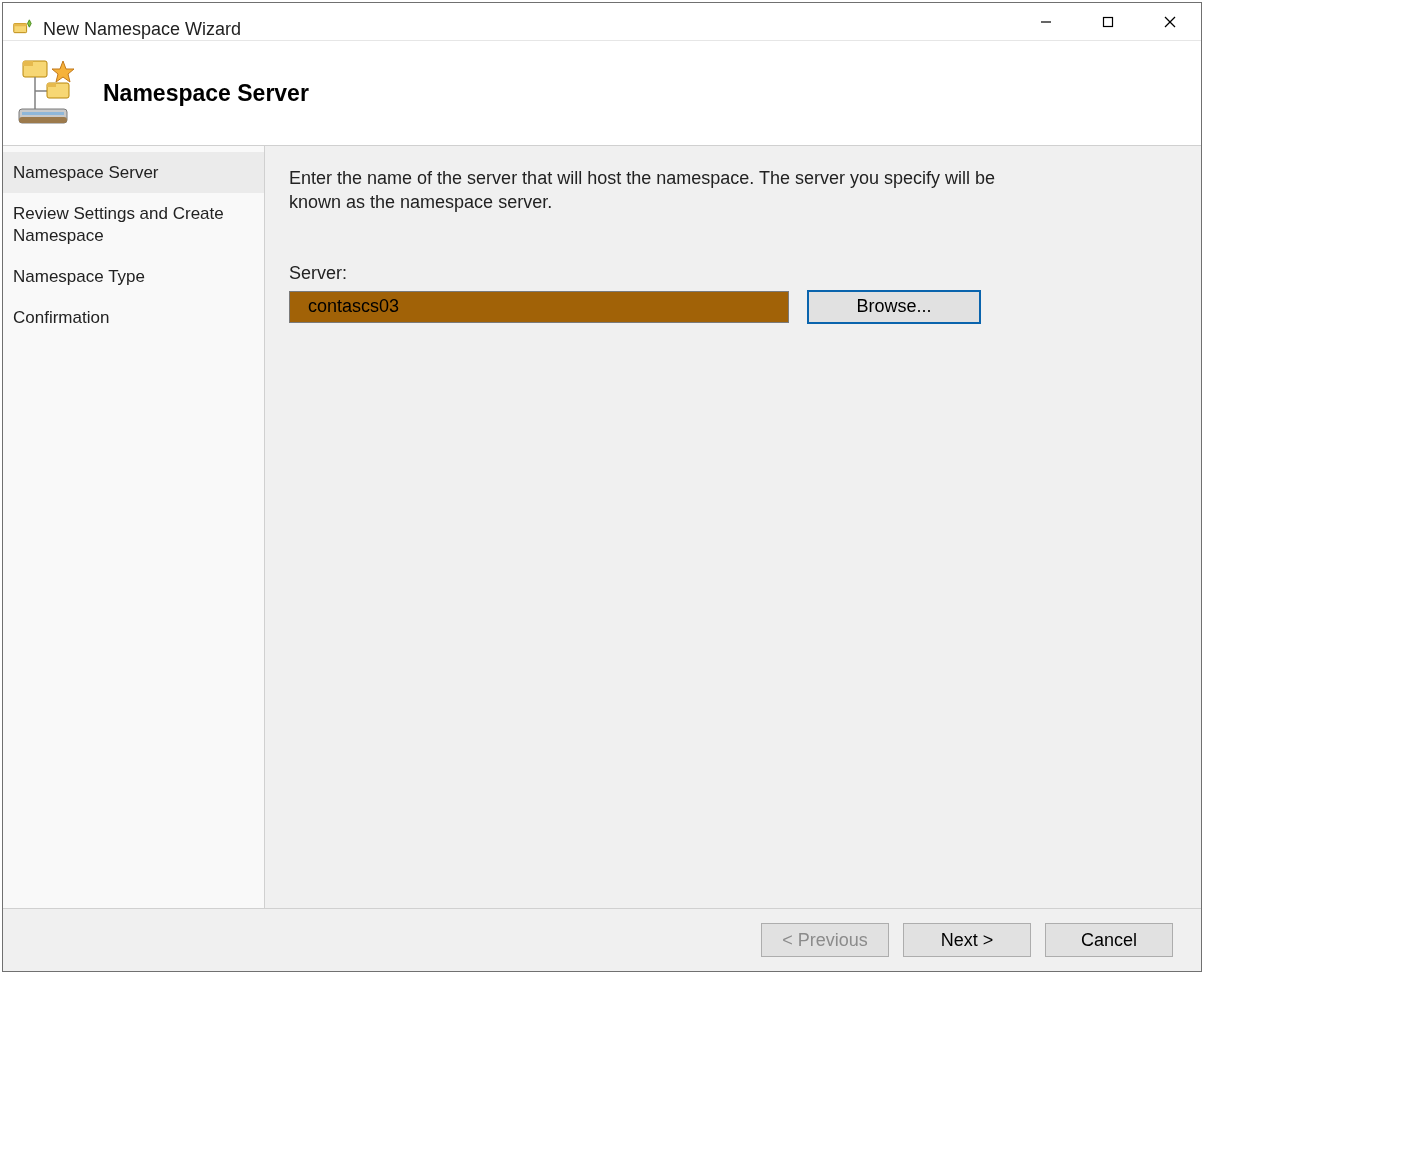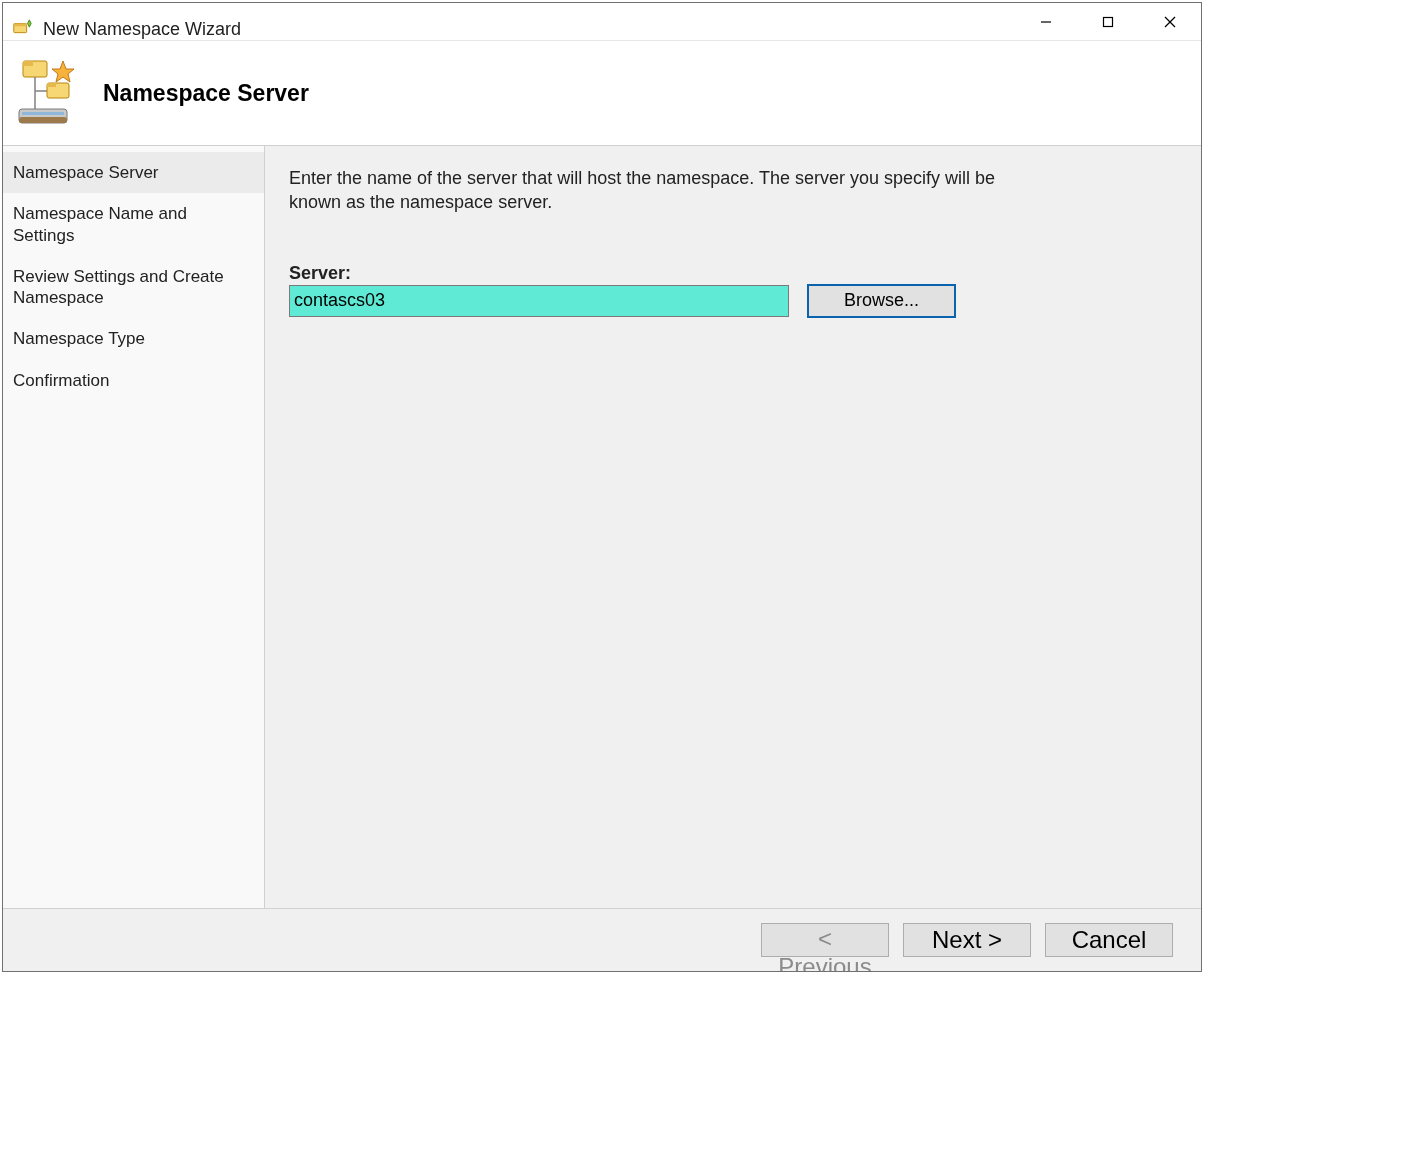--- a/index.html
+++ b/index.html
@@ -90,40 +90,40 @@
     padding: 20px 32px 20px 24px;
     font-size: 18px;
     color: #222;
   }
   .content .instruction {
     max-width: 730px;
     line-height: 1.35;
     margin-bottom: 48px;
   }
   .content .field-label {
-    font-size: 18px;
-    font-weight: bold;
+    margin-bottom: 6px;
+    font-size: 18px;
   }
   .content .field-row {
     display: flex;
     align-items: center;
     gap: 18px;
   }
   .content input.server-input {
     width: 500px;
     height: 32px;
     font-size: 18px;
     font-family: inherit;
-    padding: 2px 4px;
+    padding: 2px 18px;
     border: 1px solid #7a7a7a;
-    background: #5eead4;
+    background: #a16207;
     outline: none;
   }
   .content .browse-btn {
-    width: 149px;
+    width: 174px;
     height: 34px;
     background: #e1e1e1;
     border: 2px solid #0a64ad;
     font-size: 18px;
     font-family: inherit;
     cursor: pointer;
   }
 
   
   .footer {
@@ -133,21 +133,21 @@
     align-items: center;
     justify-content: flex-end;
     padding-right: 28px;
     gap: 14px;
   }
   .footer .nav-btn {
     width: 128px;
     height: 34px;
     background: #e1e1e1;
     border: 1px solid #adadad;
-    font-size: 24px;
+    font-size: 18px;
     font-family: inherit;
     cursor: pointer;
   }
   .footer .nav-btn:disabled {
     color: #8b8b8b;
     cursor: default;
   }
 </style>
 </head>
 <body>
@@ -203,21 +203,20 @@
     </svg>
   </span>
   <span class="header-title">Namespace Server</span>
 </div>
 
 <div class="body-row">
 
   <div class="sidebar">
 
     <div class="step-item active">Namespace Server</div>
-    <div class="step-item">Namespace Name and Settings</div>
     <div class="step-item">Review Settings and Create Namespace</div>
     <div class="step-item">Namespace Type</div>
     <div class="step-item">Confirmation</div>
   </div>
 
   <div class="content">
     <div class="instruction">Enter the name of the server that will host the namespace. The server you specify will be known as the namespace server.</div>
 
     <div class="field-label">Server:</div>
 

